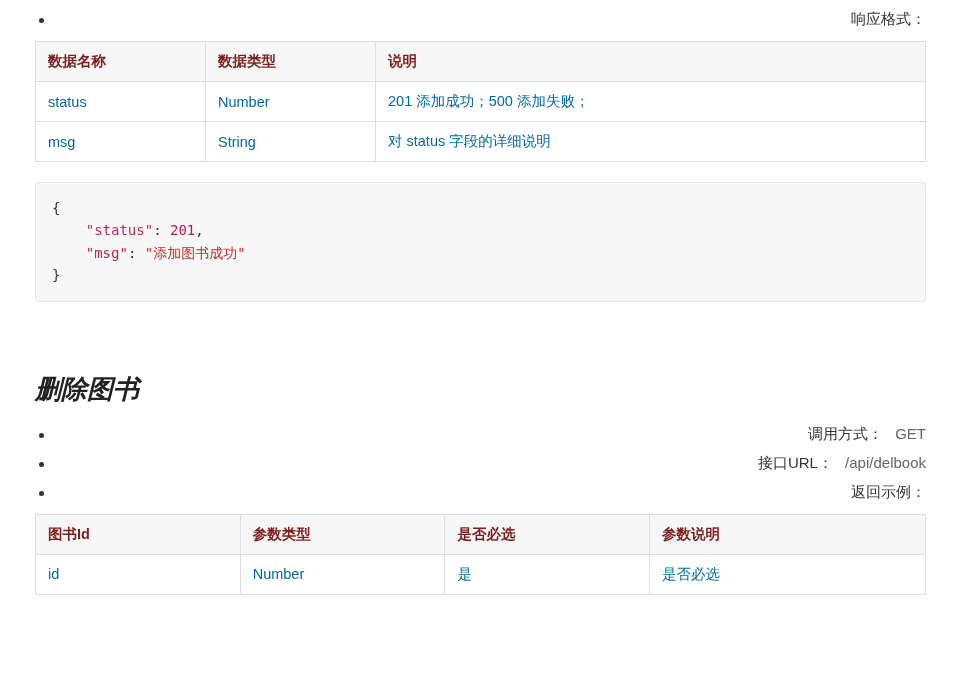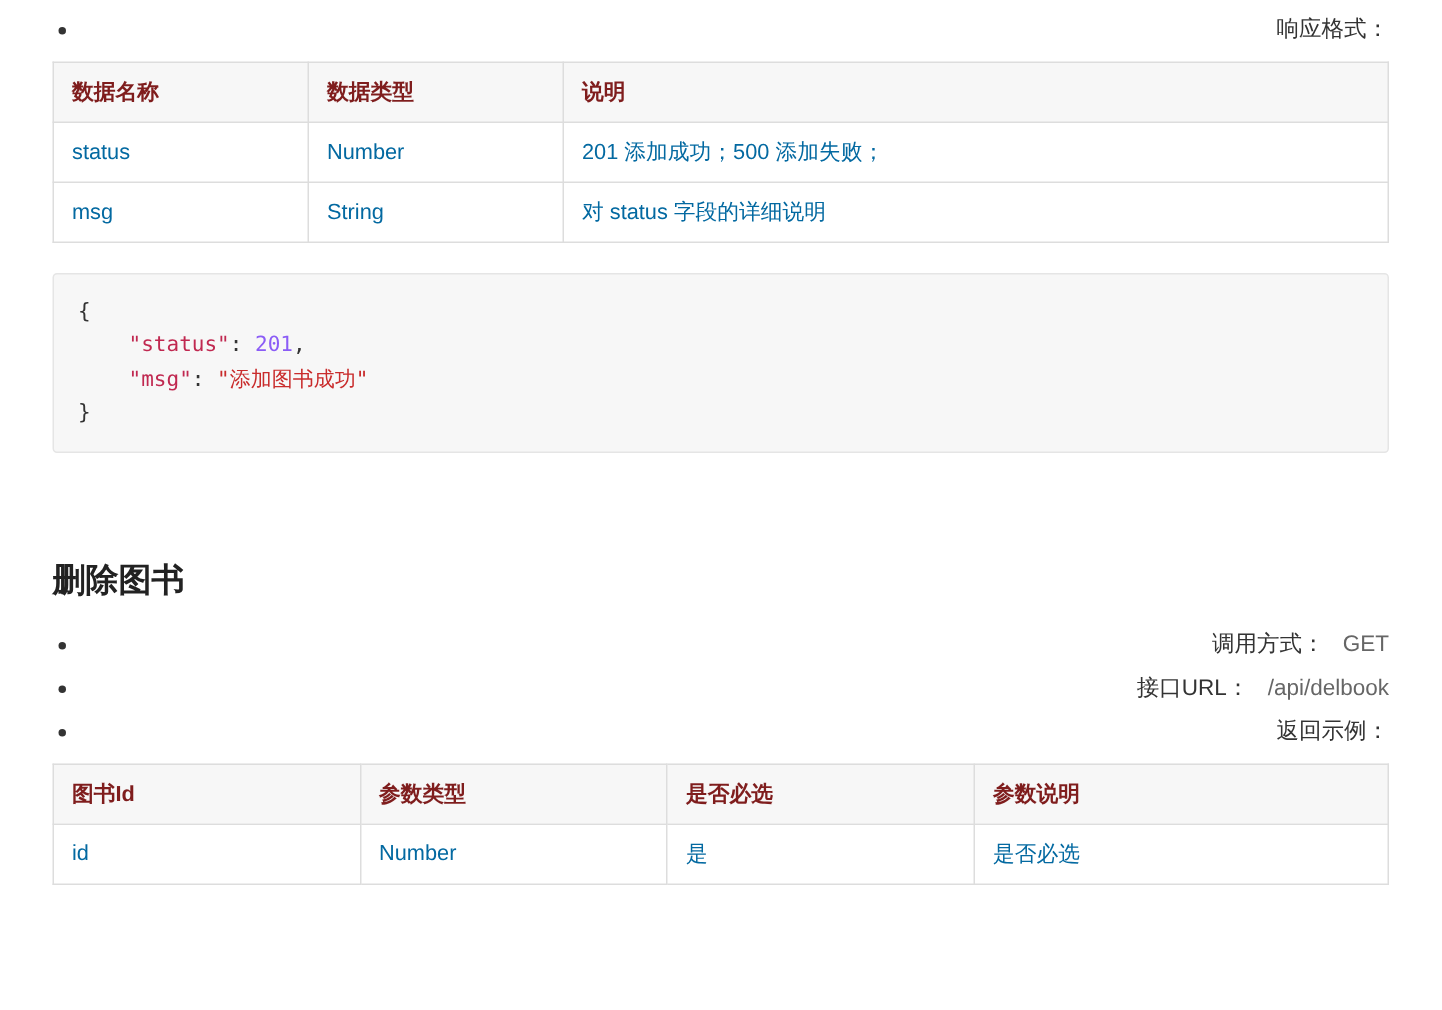--- a/index.html
+++ b/index.html
@@ -68,30 +68,31 @@
     font-size: 14px;
     line-height: 1.6;
     margin: 12px 0 24px 0;
     white-space: pre;
     color: #333;
   }
   .code-block .key {
     color: #c02850;
   }
   .code-block .num {
-    color: #8b5cf6;
+    color: #be185d;
   }
   .code-block .str {
     color: #c92c2c;
   }
   h2.section-title {
-    font-size: 22px;
+    font-size: 26px;
     font-weight: 700;
     color: #222;
     margin: 70px 0 18px 0;
+    font-style: italic;
   }
   .inline-label {
     color: #333;
   }
   .inline-value {
     color: #666;
     margin-left: 8px;
   }
 </style>
 </head>

